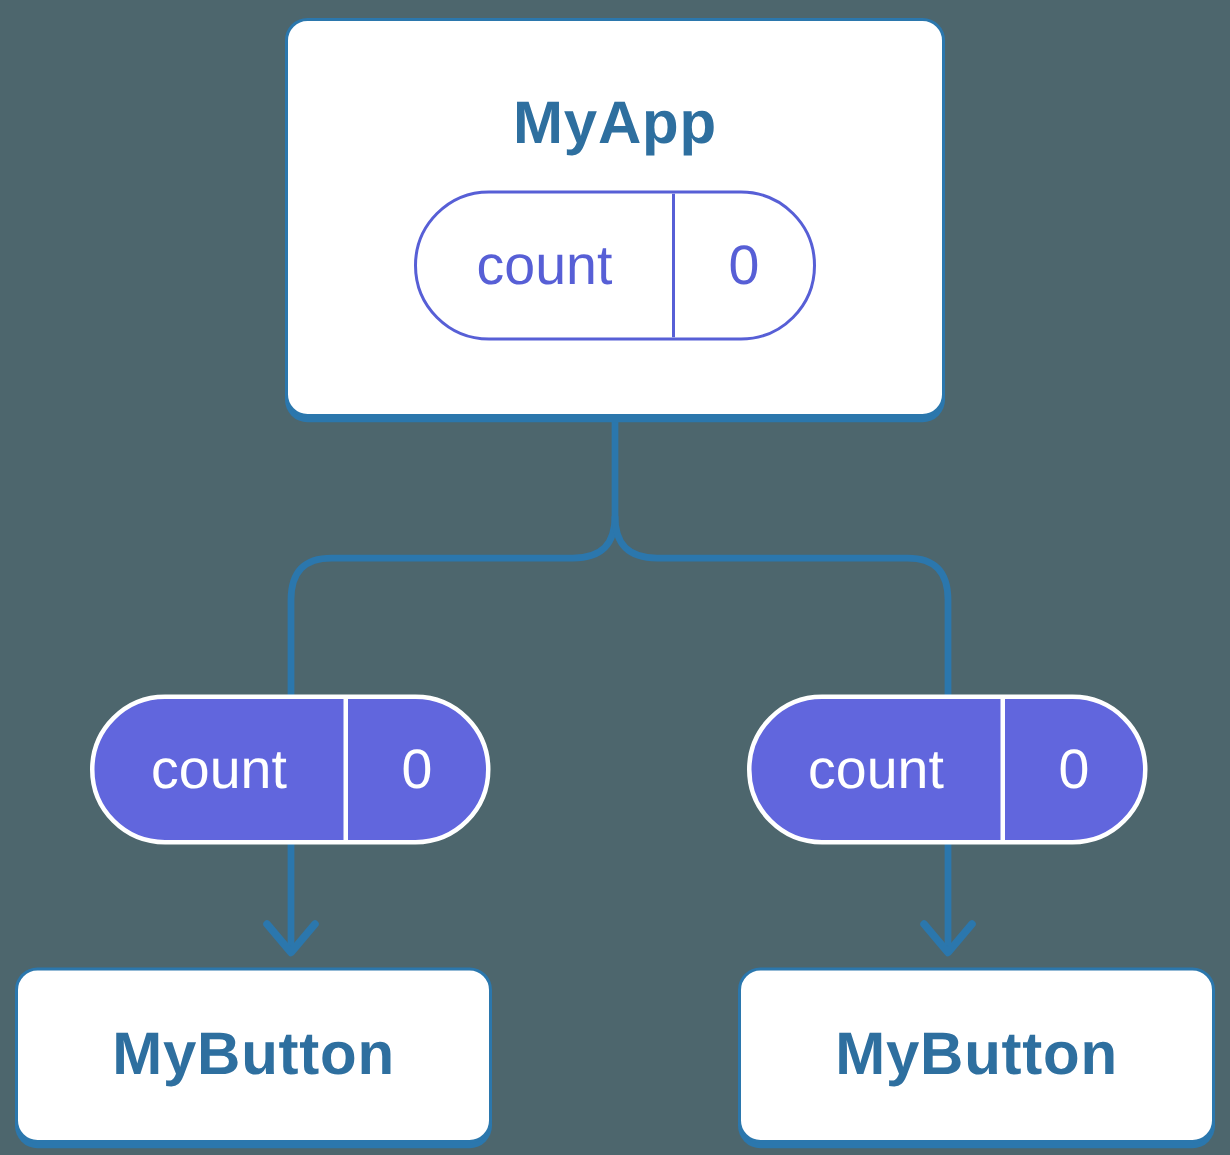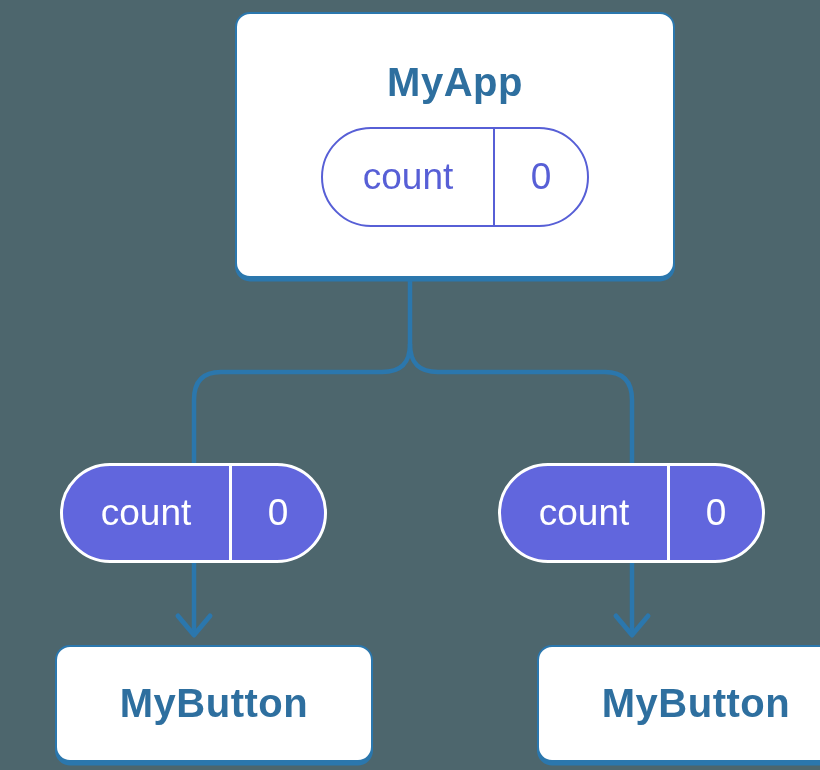--- a/index.html
+++ b/index.html
@@ -25,21 +25,20 @@
     width: 820px;
     height: 770px;
   }
   .node-box {
     position: absolute;
     background: #ffffff;
     border: 2.5px solid #2b77ad;
     border-radius: 15px;
     box-shadow: 0 3.5px 0 0 #2b77ad;
     box-sizing: border-box;
-    margin-left: 45px;
   }
   .node-box.root {
     left: 190px;
     top: 12px;
     width: 440px;
     height: 266px;
     display: flex;
     flex-direction: column;
     align-items: center;
     padding-top: 46px;

